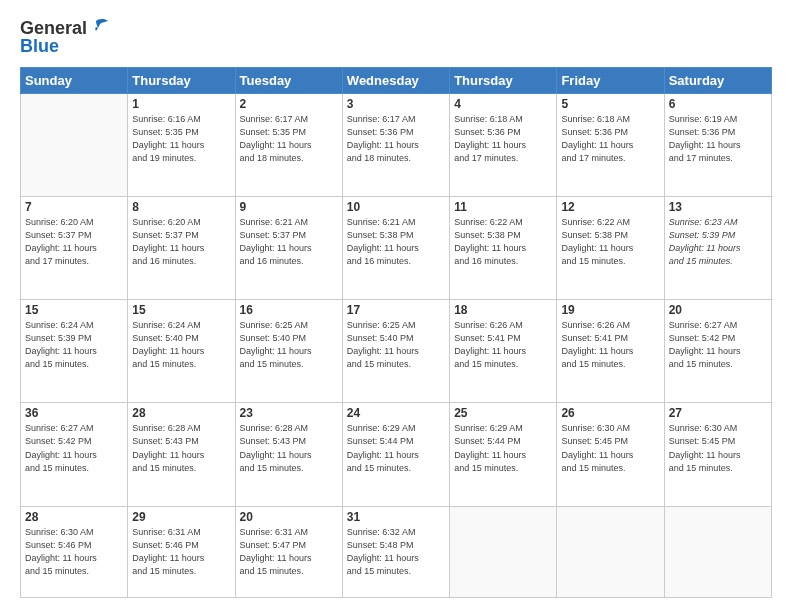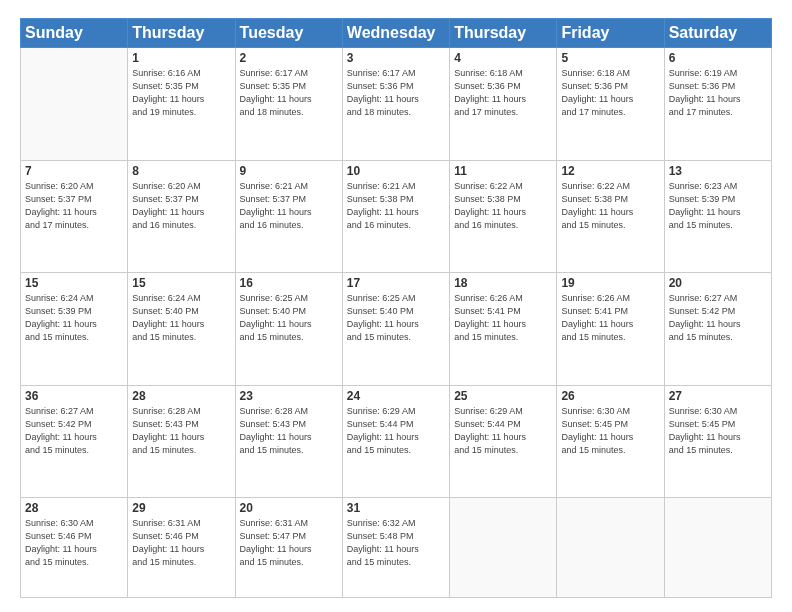--- a/index.html
+++ b/index.html
@@ -44,21 +44,21 @@
     .calendar {
       flex: 1;
       border: 1px solid #ccc;
       border-collapse: collapse;
       width: 100%;
       table-layout: fixed;
     }
     .calendar th {
       background: #3a7abf;
       color: #fff;
-      font-size: 16px;
+      font-size: 13px;
       font-weight: bold;
       padding: 5px 4px;
       text-align: left;
       border: 1px solid #4a8acf;
     }
     .calendar td {
       border: 1px solid #ccc;
       vertical-align: top;
       padding: 3px 4px;
       font-size: 9.5px;
@@ -81,20 +81,36 @@
       background: #f9f9f9;
     }
     .last-row td {
       height: 78px;
     }
   </style>
 </head>
 <body>
 
 <div class="page">
+  <div class="header">
+    <div class="logo">
+      <div style="display:flex;align-items:center;">
+        <span style="font-size:18px;font-weight:bold;color:#333;">General</span>
+        <svg width="22" height="22" viewBox="0 0 22 22" style="margin-left:1px;margin-top:-2px;">
+          <path d="M8 4 C10 2, 16 1, 20 4 C18 5, 14 5, 12 7 L10 11 C9 9, 8 6, 8 4Z" fill="#1a6fc4"></path>
+          <path d="M10 11 L8 14 C7 13, 7 11, 8 10Z" fill="#1a6fc4"></path>
+        </svg>
+      </div>
+      <span style="font-size:18px;font-weight:bold;color:#1a6fc4;margin-top:-3px;">Blue</span>
+    </div>
+    <div class="title-block">
+      <div class="month-title"></div>
+      <div class="subtitle"></div>
+    </div>
+  </div>
 
   <table class="calendar" id="cal-table">
     <thead id="cal-head">
         <tr>
           <th>Sunday</th>
           <th>Thursday</th>
           <th>Tuesday</th>
           <th>Wednesday</th>
           <th>Thursday</th>
           <th>Friday</th>
@@ -185,21 +201,21 @@
           </td>
           <td>
             <span class="day-num">12</span>
             <div class="day-info" style="white-space: pre-line;">Sunrise: 6:22 AM
 Sunset: 5:38 PM
 Daylight: 11 hours
 and 15 minutes.</div>
           </td>
           <td>
             <span class="day-num">13</span>
-            <div class="day-info" style="white-space: pre-line;">Sunrise: 6:23 AM
+            <div class="day-info" style="white-space: pre-line; font-style: italic;">Sunrise: 6:23 AM
 Sunset: 5:39 PM
 Daylight: 11 hours
 and 15 minutes.</div>
           </td>
         </tr>
         <tr>
           <td>
             <span class="day-num">15</span>
             <div class="day-info" style="white-space: pre-line;">Sunrise: 6:24 AM
 Sunset: 5:39 PM

